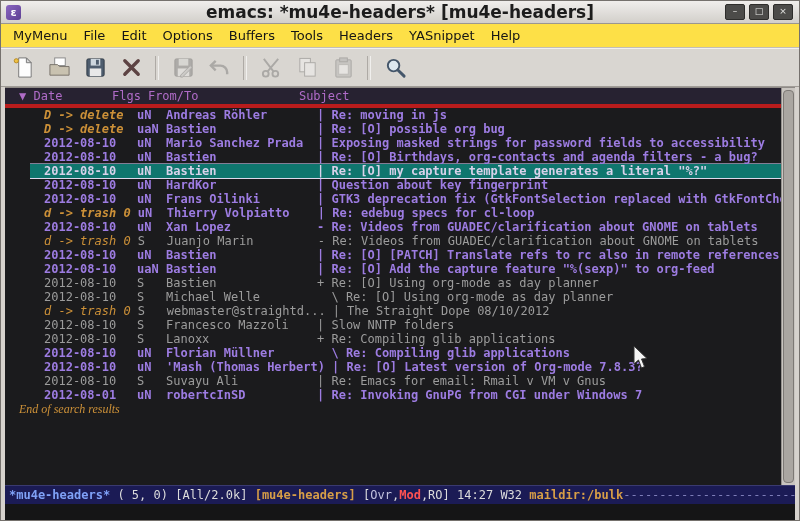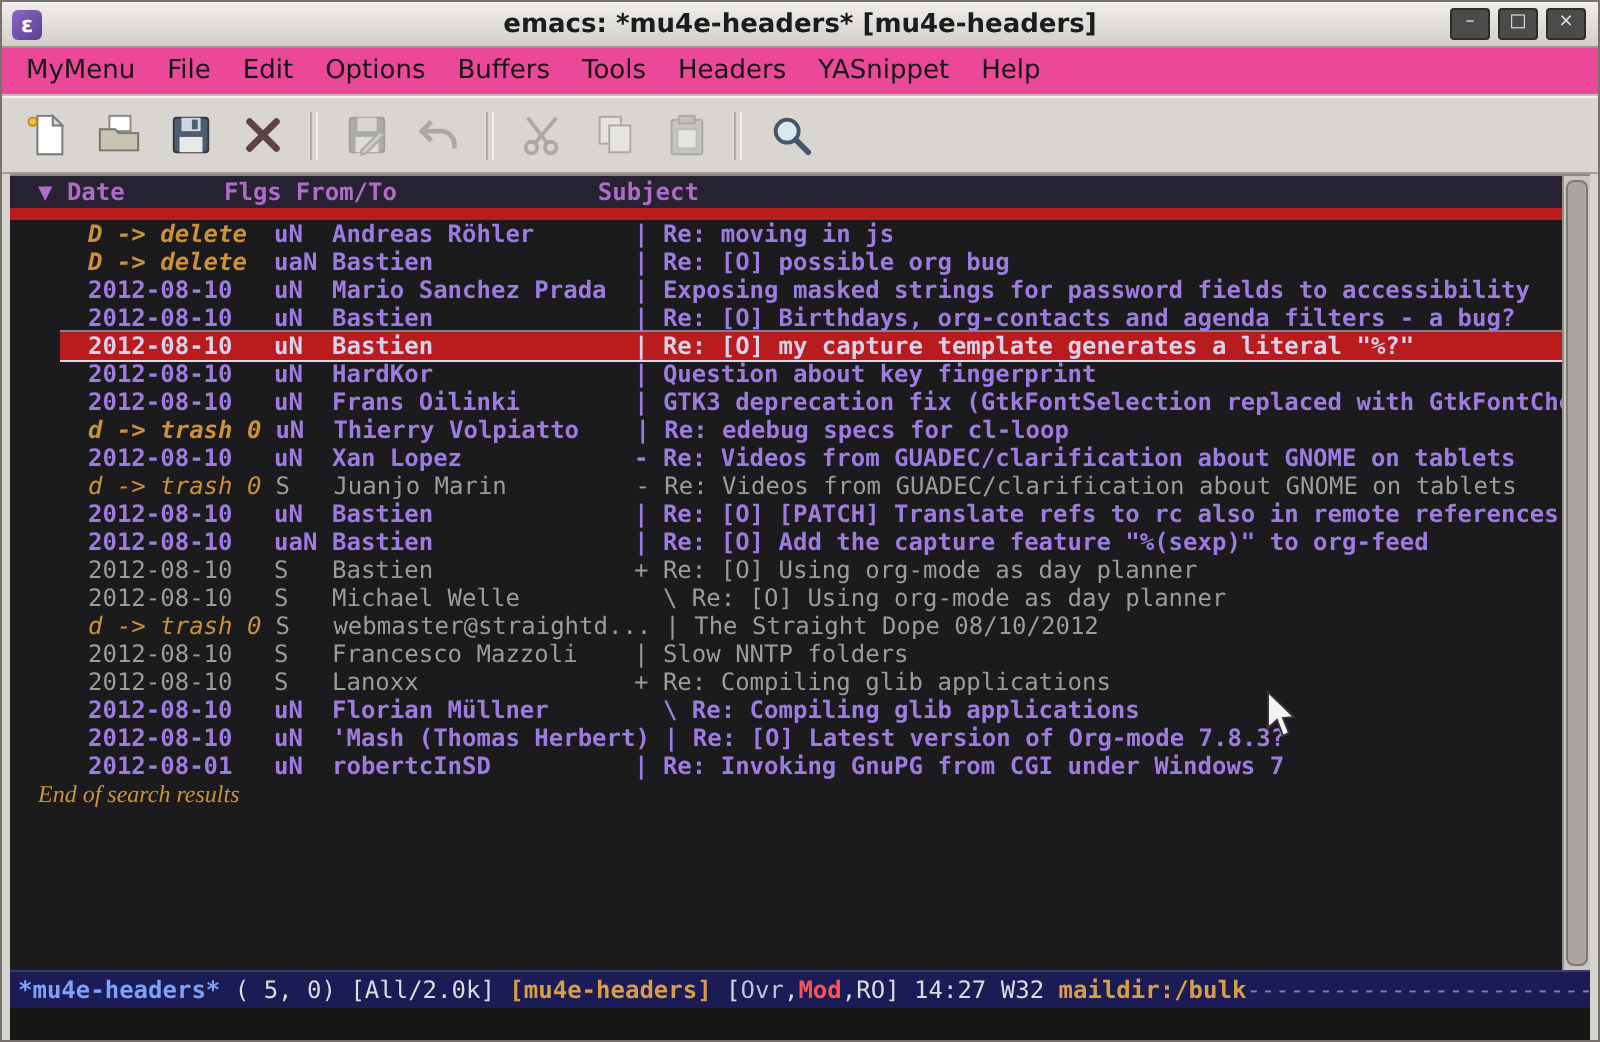--- a/index.html
+++ b/index.html
@@ -13,62 +13,62 @@
     height:22px; display:flex; align-items:center; position:relative;
     background:linear-gradient(#f0eeec,#d2cfca); border-bottom:1px solid #9a9690;
   }
   .app-icon{
     width:15px;height:15px;margin-left:5px;border-radius:3px;
     background:linear-gradient(135deg,#8a66c0,#5d3f93); color:#fff;
     font-size:11px;line-height:15px;text-align:center;font-weight:bold;
   }
   .title{
     position:absolute;left:0;right:0;text-align:center;
-    font-size:13px;font-weight:600;color:#1c1c1c;pointer-events:none;
+    font-size:17px;font-weight:600;color:#1c1c1c;pointer-events:none;
   }
   .controls{margin-left:auto;display:flex;gap:4px;margin-right:6px;position:relative;}
   .wbtn{
     width:18px;height:14px;background:#4c4b49;border:1px solid #2e2d2b;border-radius:2px;
     color:#e4e4e2;font-size:9px;line-height:13px;text-align:center;
   }
   
-  .menubar{height:23px;display:flex;align-items:center;background:#ec4899;border-bottom:1px solid #c2beb9;padding-left:4px;}
+  .menubar{height:23px;display:flex;align-items:center;background:#fde047;border-bottom:1px solid #c2beb9;padding-left:4px;}
   .menu-item{font-size:13px;color:#151515;padding:2px 8px;white-space:nowrap;}
   
   .toolbar{
     height:37px;display:flex;align-items:center;background:#d9d6d1;
     border-top:1px solid #f2f1ef;border-bottom:1px solid #a09c97;padding-left:6px;gap:4px;
   }
   .tbtn{width:32px;height:30px;display:flex;align-items:center;justify-content:center;border-radius:3px;}
   .tbtn svg{width:23px;height:23px;}
   .tbtn.disabled{filter:grayscale(1) opacity(.35);}
   .tsep{width:2px;height:24px;border-left:1px solid #aeaaa5;border-right:1px solid #f0efed;margin:0 4px;}
   
   .frame-body{padding:0 4px;}
   .content{display:flex;height:398px;border-top:1px solid #8f8b87;box-sizing:border-box;}
   .text-area{
     flex:1;background:var(--content_bg,#1b1b1d);overflow:hidden;
     font-family:"DejaVu Sans Mono","Liberation Mono",monospace;font-size:12px;
   }
   .header-line{
     height:16px;line-height:16px;background:var(--headerline_bg,#272231);
-    border-bottom:6px solid #b91c1c;color:var(--header_fg,#b06cc8);font-weight:bold;
+    border-bottom:4px solid #b91c1c;color:var(--header_fg,#b06cc8);font-weight:normal;
     padding-left:14px;white-space:pre;
   }
   .row{height:14px;line-height:14px;padding-left:14px;white-space:pre;overflow:hidden;margin-left:25px;}
   .c{display:inline-block;white-space:pre;vertical-align:top;}
   .c.date{min-width:86px;margin-right:7px;}
   .c.flags{min-width:22px;margin-right:7px;}
   .c.from{min-width:144px;margin-right:7px;}
   .row.unread .c{color:var(--unread,#9d7ce2);}
   .row.unread{font-weight:bold;}
   .row.read .c{color:var(--read,#9c9c9c);}
   .c.marked-cell{color:var(--marked,#cd9138) !important;font-style:italic;}
   .row.current{
-    background:#b91c1c;
+    background:#0f766e;
     box-shadow:0 1px 0 var(--current_line,#ddd8ec), 0 -1px 0 #837d95;
   }
   .row.current .c{color:var(--current_fg,#d8d2ea) !important;}
   .end-line{
     height:14px;line-height:14px;padding-left:14px;
     color:var(--marked,#cd9138);font-style:italic;white-space:pre;font-family:Liberation Serif, serif;
   }
   
   .scrollbar{width:13px;background:#c9c5c0;border-left:1px solid #94908c;position:relative;}
   .sb-thumb{position:absolute;left:1px;right:1px;top:2px;bottom:2px;background:#aaa6a1;border:1px solid #7d7975;border-radius:4px;}
@@ -205,20 +205,21 @@
             <div class="row read"><span class="c date marked-cell">d -&gt; trash 0</span><span class="c flags">S</span><span class="c from">Juanjo Marin</span><span class="c subject">- Re: Videos from GUADEC/clarification about GNOME on tablets</span></div>
             <div class="row unread"><span class="c date">2012-08-10</span><span class="c flags">uN</span><span class="c from">Bastien</span><span class="c subject">| Re: [O] [PATCH] Translate refs to rc also in remote references</span></div>
             <div class="row unread"><span class="c date">2012-08-10</span><span class="c flags">uaN</span><span class="c from">Bastien</span><span class="c subject">| Re: [O] Add the capture feature "%(sexp)" to org-feed</span></div>
             <div class="row read"><span class="c date">2012-08-10</span><span class="c flags">S</span><span class="c from">Bastien</span><span class="c subject">+ Re: [O] Using org-mode as day planner</span></div>
             <div class="row read"><span class="c date">2012-08-10</span><span class="c flags">S</span><span class="c from">Michael Welle</span><span class="c subject">  \ Re: [O] Using org-mode as day planner</span></div>
             <div class="row read"><span class="c date marked-cell">d -&gt; trash 0</span><span class="c flags">S</span><span class="c from">webmaster@straightd...</span><span class="c subject">| The Straight Dope 08/10/2012</span></div>
             <div class="row read"><span class="c date">2012-08-10</span><span class="c flags">S</span><span class="c from">Francesco Mazzoli</span><span class="c subject">| Slow NNTP folders</span></div>
             <div class="row read"><span class="c date">2012-08-10</span><span class="c flags">S</span><span class="c from">Lanoxx</span><span class="c subject">+ Re: Compiling glib applications</span></div>
             <div class="row unread"><span class="c date">2012-08-10</span><span class="c flags">uN</span><span class="c from">Florian Müllner</span><span class="c subject">  \ Re: Compiling glib applications</span></div>
             <div class="row unread"><span class="c date">2012-08-10</span><span class="c flags">uN</span><span class="c from">'Mash (Thomas Herbert)</span><span class="c subject">| Re: [O] Latest version of Org-mode 7.8.3?</span></div>
+            <div class="row read"><span class="c date">2012-08-10</span><span class="c flags">S</span><span class="c from">Suvayu Ali</span><span class="c subject">| Re: Emacs for email: Rmail v VM v Gnus</span></div>
             <div class="row unread"><span class="c date">2012-08-01</span><span class="c flags">uN</span><span class="c from">robertcInSD</span><span class="c subject">| Re: Invoking GnuPG from CGI under Windows 7</span></div>
           </div>
         <div class="end-line">End of search results</div>
       </div>
       <div class="scrollbar">
         <div class="sb-thumb"></div>
       </div>
     </div>
 
     <div class="modeline"><span class="ml-buffer">*mu4e-headers*</span><span> ( 5, 0) </span><span>[All/2.0k] </span><span class="ml-orange">[mu4e-headers] </span><span>[</span><span class="ml-ovr">Ovr</span><span>,</span><span class="ml-mod">Mod</span><span>,RO] </span><span>14:27 </span><span>W32 </span><span class="ml-orange">maildir:/bulk</span><span class="ml-dash">--------------------------------------------------</span></div>

